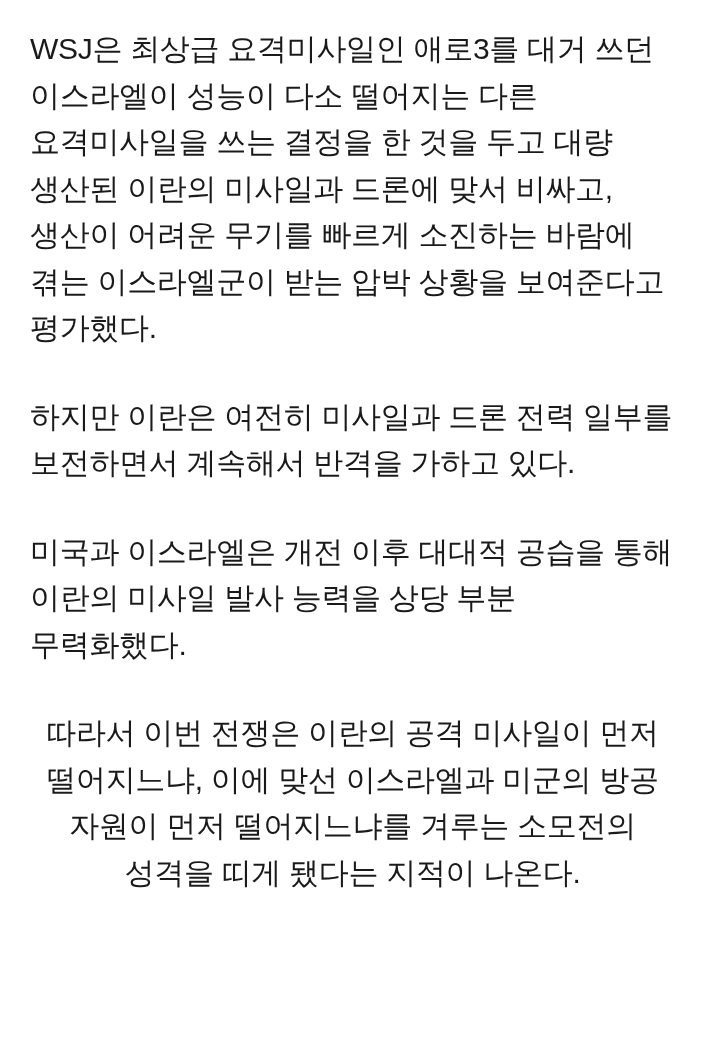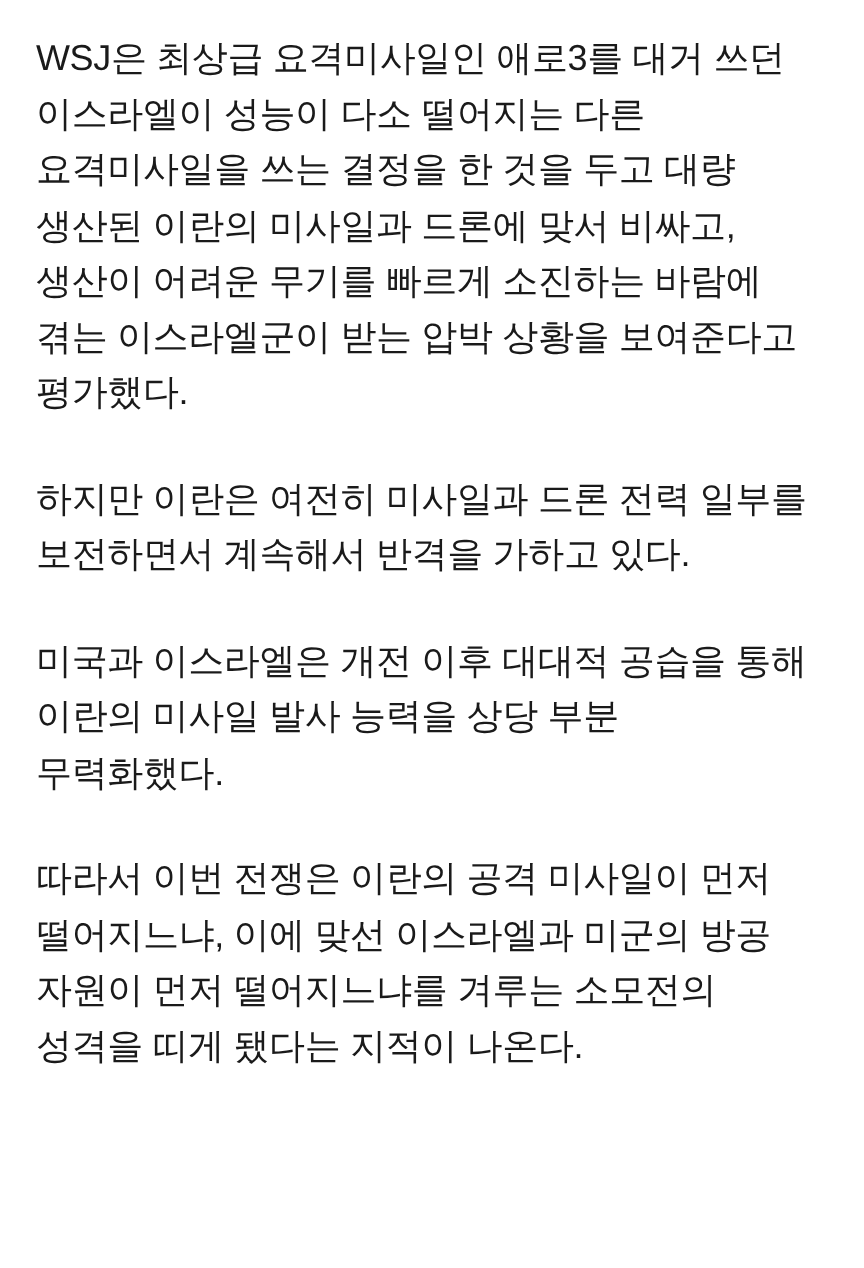--- a/index.html
+++ b/index.html
@@ -23,20 +23,21 @@
     color: #1a1a1a;
     font-size: 30px;
     line-height: 1.55;
     letter-spacing: -0.3px;
     word-break: keep-all;
     margin: 0 0 42px 0;
     text-align: left;
   }
   .para:last-child {
     margin-bottom: 0;
+    text-align: center;
   }
 </style>
 </head>
 <body>
 
 <article class="article">
   <p class="para">WSJ은 최상급 요격미사일인 애로3를 대거 쓰던 이스라엘이 성능이 다소 떨어지는 다른 요격미사일을 쓰는 결정을 한 것을 두고 대량 생산된 이란의 미사일과 드론에 맞서 비싸고, 생산이 어려운 무기를 빠르게 소진하는 바람에 겪는 이스라엘군이 받는 압박 상황을 보여준다고 평가했다.</p>
   <p class="para">하지만 이란은 여전히 미사일과 드론 전력 일부를 보전하면서 계속해서 반격을 가하고 있다.</p>
   <p class="para">미국과 이스라엘은 개전 이후 대대적 공습을 통해 이란의 미사일 발사 능력을 상당 부분 무력화했다.</p>
   <p class="para">따라서 이번 전쟁은 이란의 공격 미사일이 먼저 떨어지느냐, 이에 맞선 이스라엘과 미군의 방공 자원이 먼저 떨어지느냐를 겨루는 소모전의 성격을 띠게 됐다는 지적이 나온다.</p>

